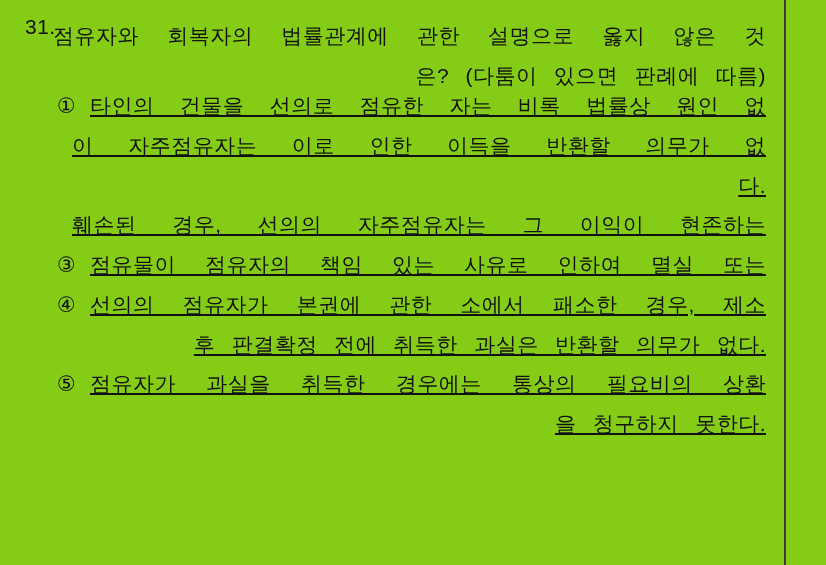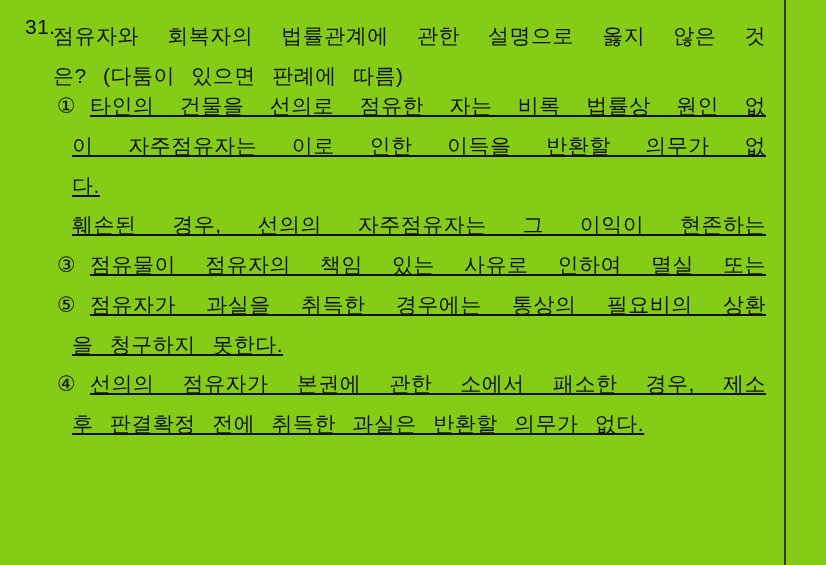--- a/index.html
+++ b/index.html
@@ -33,21 +33,21 @@
     white-space: normal;
     overflow: visible;
   }
   
   .just {
     text-align: justify;
     text-align-last: justify;
   }
   
   .plain {
-    text-align: left;
+    text-align: right;
     word-spacing: 10px;
   }
   .qnum {
     position: absolute;
     left: 25px;
     top: 7px;
     height: 39.7px;
     line-height: 39.7px;
   }
   .qtext {
@@ -91,26 +91,26 @@
       <div class="line plain">다.</div>
     </div>
 
 
     <div class="choice">
       <div class="line just">훼손된 경우, 선의의 자주점유자는 그 이익이 현존하는</div>
       <div class="line just"><span class="marker">③</span><span>점유물이 점유자의 책임 있는 사유로 인하여 멸실 또는</span></div>
     </div>
 
     <div class="choice">
-      <div class="line just"><span class="marker">⑤</span><span>점유자가 과실을 취득한 경우에는 통상의 필요비의 상환</span></div>
-      <div class="line plain">을 청구하지 못한다.</div>
+      <div class="line just"><span class="marker">④</span><span>선의의 점유자가 본권에 관한 소에서 패소한 경우, 제소</span></div>
+      <div class="line plain">후 판결확정 전에 취득한 과실은 반환할 의무가 없다.</div>
     </div>
 
     <div class="choice">
-      <div class="line just"><span class="marker">④</span><span>선의의 점유자가 본권에 관한 소에서 패소한 경우, 제소</span></div>
-      <div class="line plain">후 판결확정 전에 취득한 과실은 반환할 의무가 없다.</div>
+      <div class="line just"><span class="marker">⑤</span><span>점유자가 과실을 취득한 경우에는 통상의 필요비의 상환</span></div>
+      <div class="line plain">을 청구하지 못한다.</div>
     </div>
 
   </div>
 
   <div class="col-divider"></div>
 
 </div>
 
 </body></html>

